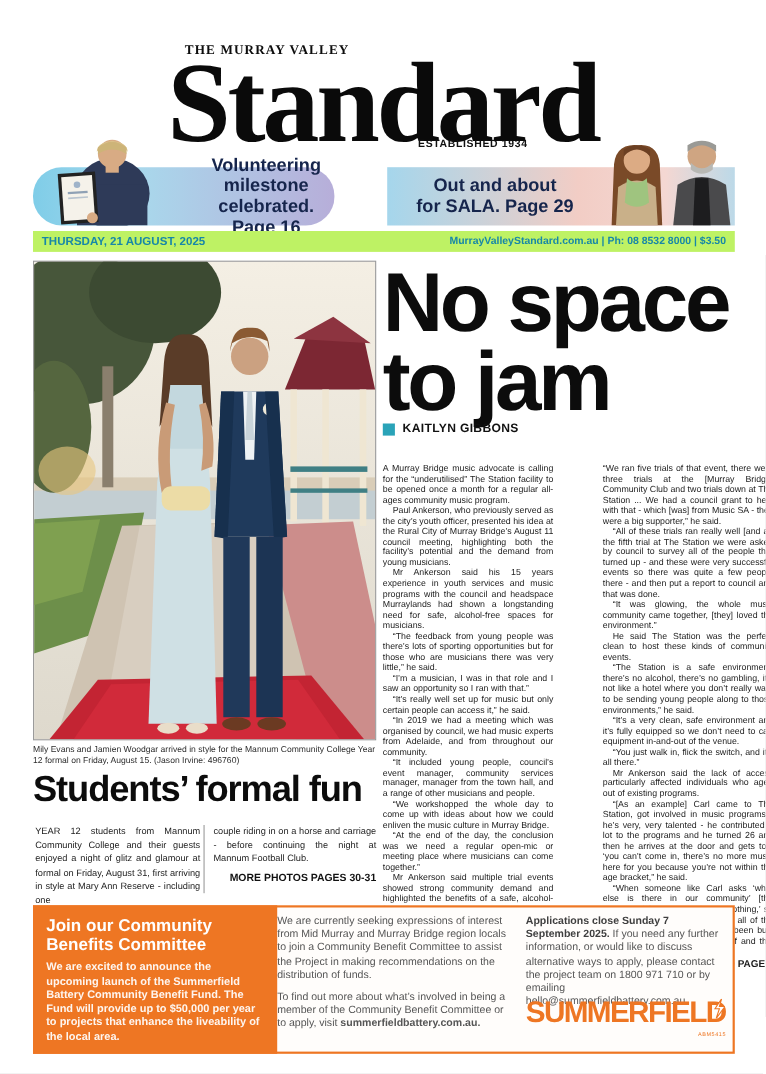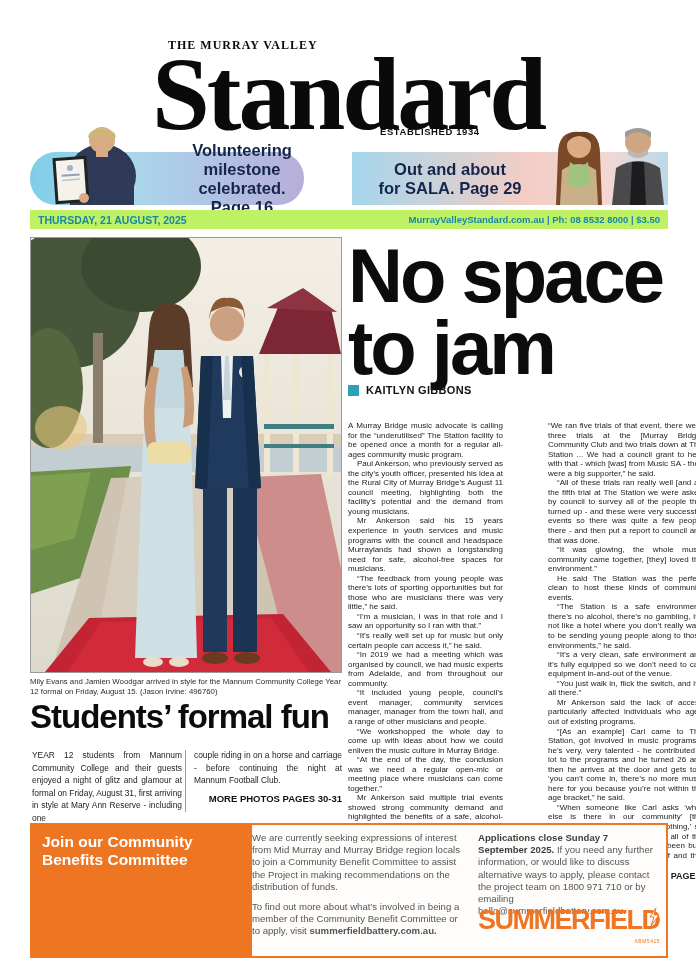--- a/index.html
+++ b/index.html
@@ -229,20 +229,21 @@
   <div class="abs formal-col formal-col1">YEAR 12 students from Mannum Community College and their guests enjoyed a night of glitz and glamour at formal on Friday, August 31, first arriving in style at Mary Ann Reserve - including one</div>
   <div class="abs col-divider"></div>
   <div class="abs formal-col formal-col2">
     <span>couple riding in on a horse and carriage - before continuing the night at Mannum Football Club.</span>
     <div class="more-photos">MORE PHOTOS PAGES 30-31</div>
   </div>
 
   <div class="abs ad-box"></div>
   <div class="abs ad-panel">
     <h2>Join our Community Benefits Committee</h2>
+    <p>We are excited to announce the upcoming launch of the Summerfield Battery Community Benefit Fund. The Fund will provide up to $50,000 per year to projects that enhance the liveability of the local area.</p>
   </div>
   <div class="abs ad-mid">
     <p>We are currently seeking expressions of interest from Mid Murray and Murray Bridge region locals to join a Community Benefit Committee to assist the Project in making recommendations on the distribution of funds.</p>
     <p>
       <span>To find out more about what’s involved in being a member of the Community Benefit Committee or to apply, visit </span><b>summerfieldbattery.com.au.</b>
     </p>
   </div>
   <div class="abs ad-right">
     <b>Applications close Sunday 7 September 2025.</b><span> If you need any further information, or would like to discuss alternative ways to apply, please contact the project team on 1800 971 710 or by emailing hello@summerfieldbattery.com.au.</span>
   </div>

